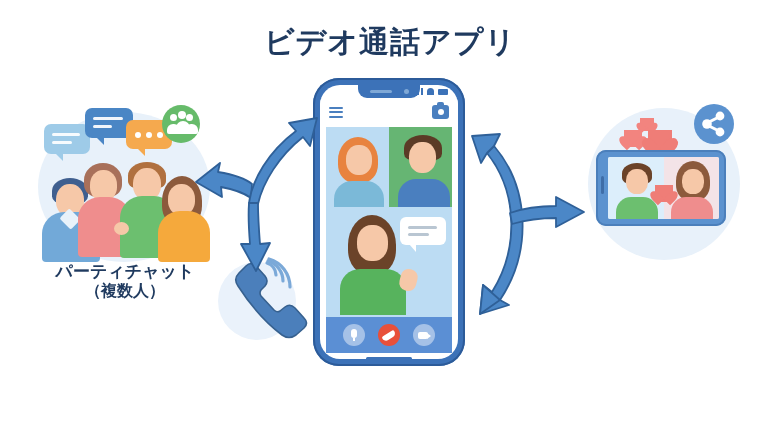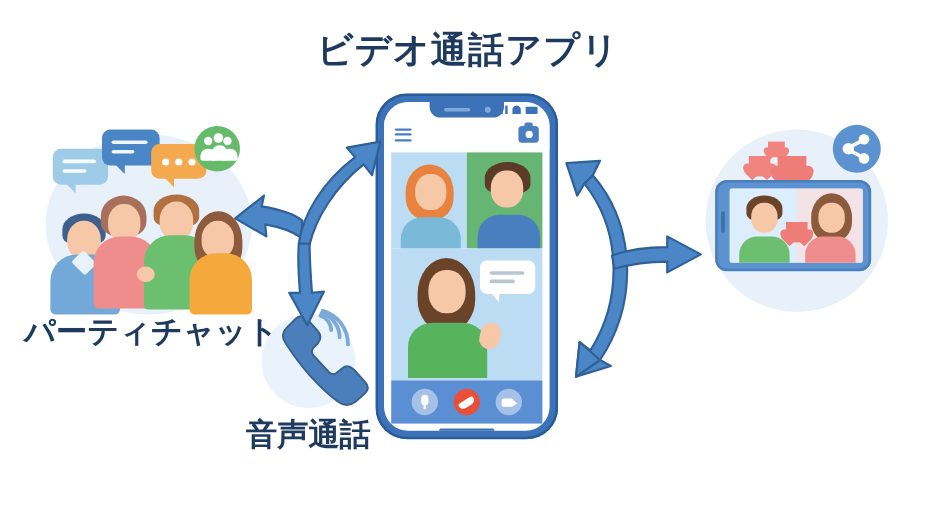--- a/index.html
+++ b/index.html
@@ -12,21 +12,21 @@
 
   
   .title{
     position:absolute;left:0;top:22px;width:780px;text-align:center;
     font-size:30px;font-weight:bold;color:#1f3a5f;letter-spacing:1px;
     white-space:nowrap;
   }
 
   
   .lbl{position:absolute;text-align:center;color:#1f3a5f;font-weight:bold;white-space:nowrap;}
-  .lbl .main{font-size:26px;line-height:1.12;}
+  .lbl .main{font-size:17px;line-height:1.12;}
   .lbl .sub{font-size:16px;line-height:1.3;}
 
   
   .grp-circle{
     position:absolute;left:38px;top:112px;width:172px;height:150px;
     border-radius:50%;background:#e8f1fa;
   }
   .bubble{position:absolute;border-radius:7px;}
   .bubble:after{content:"";position:absolute;bottom:-7px;left:11px;
     width:0;height:0;border-left:8px solid transparent;border-right:0 solid transparent;}
@@ -183,32 +183,32 @@
     <span style="position:absolute;left:8px;top:9px;width:7px;height:7px;border-radius:50%;background:#fff;"></span>
     <span style="position:absolute;left:16px;top:6px;width:8px;height:8px;border-radius:50%;background:#fff;"></span>
     <span style="position:absolute;left:24px;top:9px;width:7px;height:7px;border-radius:50%;background:#fff;"></span>
     <span style="position:absolute;left:5px;top:19px;width:13px;height:10px;border-radius:6px 6px 2px 2px;background:#fff;"></span>
     <span style="position:absolute;left:14px;top:16px;width:14px;height:13px;border-radius:7px 7px 2px 2px;background:#fff;"></span>
     <span style="position:absolute;left:23px;top:19px;width:13px;height:10px;border-radius:6px 6px 2px 2px;background:#fff;"></span>
   </div>
 
   <div class="lbl" style="left:20px;top:262px;width:210px;">
     <div class="main">パーティチャット</div>
+    <div class="sub">（複数人）</div>
   </div>
 
   <div class="call-circle"></div>
   <svg class="arrows" style="left:0;top:0;width:780px;height:425px;position:absolute;" viewBox="0 0 780 425">
     <path d="M238 286 q-5 -7 1 -13 l7 -7 q5 -5 10 0 l9 10 q4 5 0 10 l-4 4 q-2 3 0 6 l13 14 q3 3 6 1 l5 -4 q5 -4 10 1 l9 10 q5 5 0 10 l-8 7 q-7 5 -14 0 q-24 -18 -44 -49 z" fill="#4b7fbb" stroke="#37618f" stroke-width="1.6" stroke-linejoin="round"></path>
     <path d="M276 275 a13 13 0 0 0 -9 -12" fill="none" stroke="#7ba9d8" stroke-width="3.2" stroke-linecap="round"></path>
     <path d="M283 281 a21 21 0 0 0 -15 -20" fill="none" stroke="#7ba9d8" stroke-width="3.2" stroke-linecap="round"></path>
     <path d="M290 287 a29 29 0 0 0 -21 -28" fill="none" stroke="#7ba9d8" stroke-width="3.2" stroke-linecap="round"></path>
   </svg>
 
   <div class="lbl" style="left:182px;top:348px;width:150px;">
-    <div class="main">音声通話</div>
   </div>
 
   <div class="phone">
     <div class="phone-inner">
 
       <div class="notch">
         <span class="spk"></span>
         <span class="cam"></span>
       </div>
 

